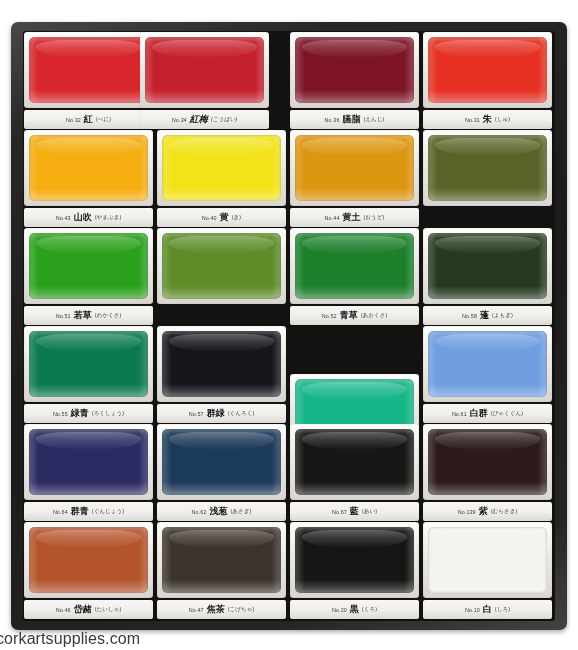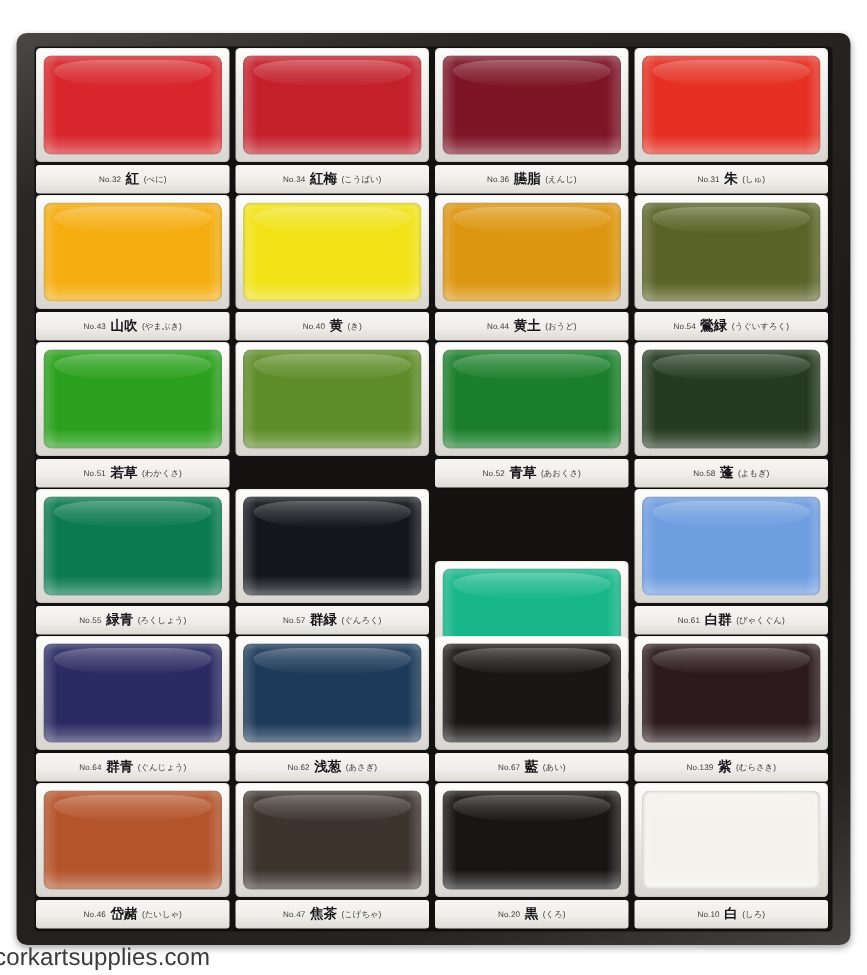--- a/index.html
+++ b/index.html
@@ -142,21 +142,21 @@
                   <div class="pan-gloss"></div>
                   <div class="pan-bevel"></div>
                 </div>
               </div>
               <div class="nameplate">
                 <span class="np-no">No.32</span>
                 <span class="np-kanji">紅</span>
                 <span class="np-kana">(べに)</span>
               </div>
             </div>
-            <div class="pan-cell" style="left: 133px;">
+            <div class="pan-cell" style="left: 116px; font-style: italic;">
               <div class="pan-holder">
                 <div class="pan">
                   <div class="pan-paint" title="紅梅" style="background: rgb(196, 32, 44);"></div>
                   <div class="pan-gloss"></div>
                   <div class="pan-bevel"></div>
                 </div>
               </div>
               <div class="nameplate">
                 <span class="np-no">No.34</span>
                 <span class="np-kanji">紅梅</span>
@@ -236,25 +236,20 @@
               </div>
             </div>
             <div class="pan-cell" style="left: 399px;">
               <div class="pan-holder">
                 <div class="pan">
                   <div class="pan-paint" title="鶯緑" style="background: rgb(90, 99, 39);"></div>
                   <div class="pan-gloss"></div>
                   <div class="pan-bevel"></div>
                 </div>
               </div>
-              <div class="nameplate">
-                <span class="np-no">No.54</span>
-                <span class="np-kanji">鶯緑</span>
-                <span class="np-kana">(うぐいすろく)</span>
-              </div>
             </div>
           </div>
           <div class="pan-row" style="top: 197px;">
             <div class="pan-cell" style="left: 0px;">
               <div class="pan-holder">
                 <div class="pan">
                   <div class="pan-paint" title="若草" style="background: rgb(42, 160, 28);"></div>
                   <div class="pan-gloss"></div>
                   <div class="pan-bevel"></div>
                 </div>

